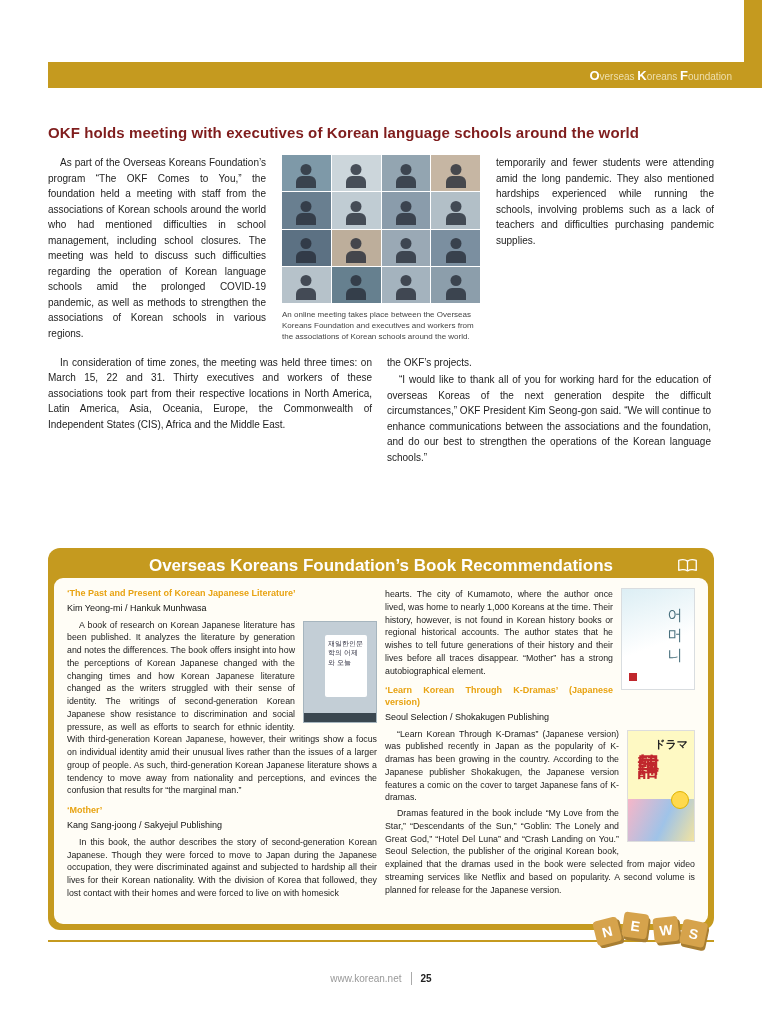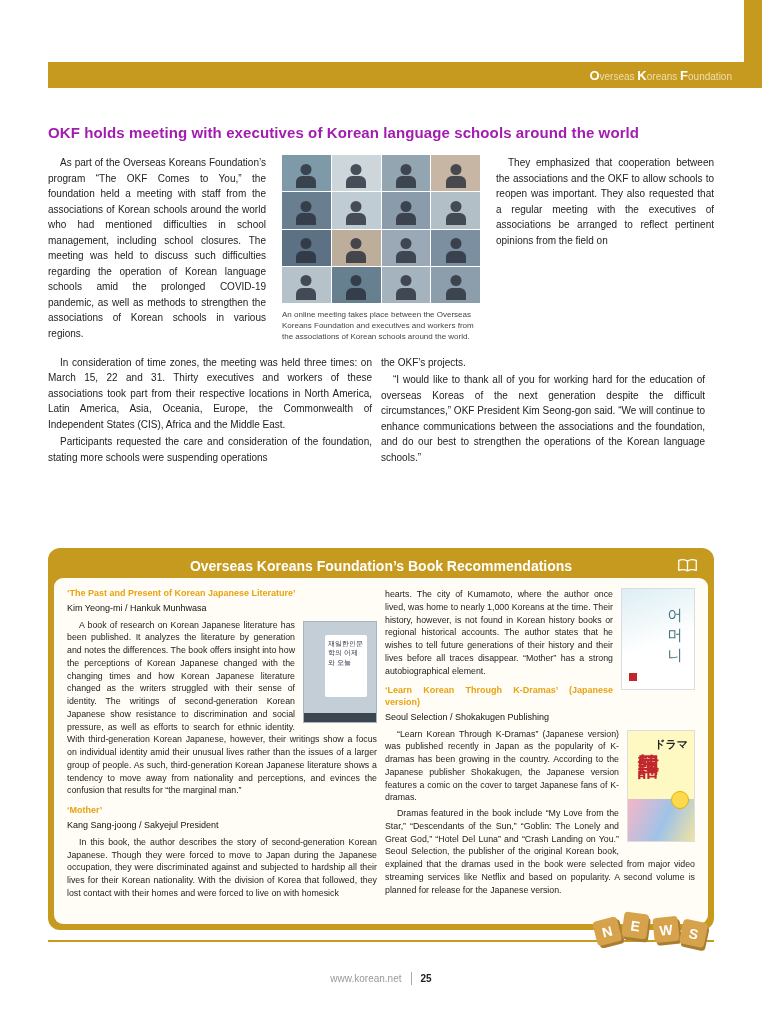--- a/index.html
+++ b/index.html
@@ -12,45 +12,45 @@
   
   .corner-strip { position:absolute; top:0; right:0; width:18px; height:88px; background:#c59a1f; }
   .masthead {
     position:absolute; top:62px; left:48px; right:18px; height:26px; background:#c59a1f;
     display:flex; align-items:center; justify-content:flex-end; padding-right:12px;
   }
   .masthead .b { color:#ffffff; font-weight:bold; font-size:13px; }
   .masthead .n { color:#eedfae; font-size:10px; }
   
   .article { position:absolute; top:124px; left:48px; width:666px; height:418px; overflow:hidden; }
-  .article h1 { color:#a21caf; font-size:15px; font-weight:bold; margin-bottom:14px; letter-spacing:.1px; }
+  .article h1 { color:#7f1d1d; font-size:15px; font-weight:bold; margin-bottom:14px; letter-spacing:.1px; }
   .cols-top { display:flex; gap:16px; }
   .col { width:218px; font-size:10px; line-height:1.55; text-align:justify; }
   .col p + p, .colw p + p { margin-top:2px; }
   .ind { text-indent:12px; }
   .centercol { width:198px; flex:0 0 198px; }
   .photo { width:198px; height:148px; display:grid; grid-template-columns:repeat(4,1fr); grid-template-rows:repeat(4,1fr); gap:1px; background:#fff; }
   .tile { position:relative; overflow:hidden; }
   .tile::before { content:""; position:absolute; width:11px; height:11px; border-radius:50%; background:rgba(42,48,58,.82); left:50%; top:24%; transform:translateX(-50%); }
   .tile::after { content:""; position:absolute; width:20px; height:12px; border-radius:6px 6px 0 0; background:rgba(42,48,58,.82); left:50%; top:58%; transform:translateX(-50%); }
   .tile:nth-child(1){background:#7e99a8;} .tile:nth-child(2){background:#ccd6db;}
   .tile:nth-child(3){background:#93a5b1;} .tile:nth-child(4){background:#c6b6a3;}
   .tile:nth-child(5){background:#697f90;} .tile:nth-child(6){background:#c0ccd3;}
   .tile:nth-child(7){background:#8a9cab;} .tile:nth-child(8){background:#b2bfc7;}
   .tile:nth-child(9){background:#5c7183;} .tile:nth-child(10){background:#bdae9b;}
   .tile:nth-child(11){background:#9aa9b5;} .tile:nth-child(12){background:#7b8fa0;}
   .tile:nth-child(13){background:#b6c2ca;} .tile:nth-child(14){background:#66808f;}
   .tile:nth-child(15){background:#a4b3be;} .tile:nth-child(16){background:#8c9eab;}
   .caption { margin-top:6px; font-size:8px; line-height:1.4; color:#444; text-align:left; }
-  .cols-bottom { display:flex; gap:9px; margin-top:12px; }
+  .cols-bottom { display:flex; gap:15px; margin-top:12px; }
   .colw { width:324px; font-size:10px; line-height:1.55; text-align:justify; }
   
   .bookbox { position:absolute; top:548px; left:48px; width:666px; height:382px; background:#c59a1f; border-radius:12px; padding:5px 6px 6px 6px; }
   .bookbox-header { height:25px; position:relative; display:flex; align-items:center; justify-content:center; }
-  .bb-title { color:#ffffff; font-weight:bold; font-size:14px;text-align:center; }
+  .bb-title { color:#ffffff; font-weight:bold; font-size:17px;text-align:center; }
   .bb-icon { position:absolute; right:10px; top:5px; line-height:0; }
   .bookbox-inner { background:#fffdf6; border-radius:9px; height:calc(100% - 25px); padding:10px 13px; display:flex; gap:8px;justify-content:flex-end; }
   .bcol { width:50%; font-size:8.8px; line-height:1.45; text-align:justify; color:#222; overflow:hidden; }
   .btitle { color:#e8a312; font-weight:bold; font-size:9px; line-height:1.3; }
   .btitle.mt { margin-top:8px; }
   .bauthor { font-size:9px; color:#111; margin:2px 0 4px 0; }
   .bcol p + p { margin-top:3px; }
   
   .cover1 { float:right; width:74px; height:102px; margin:2px 0 5px 8px; background:#c3ced6; border:1px solid #a6b5be; position:relative; }
   .cover1 .panel { position:absolute; right:9px; top:13px; width:42px; height:62px; background:#ffffff; border-radius:2px; padding:4px 3px; font-size:7px; line-height:1.35; color:#334; text-align:left; overflow:hidden; }
@@ -112,28 +112,27 @@
           <div class="tile"></div>
           <div class="tile"></div>
           <div class="tile"></div>
           <div class="tile"></div>
           <div class="tile"></div>
         </div>
         <p class="caption">An online meeting takes place between the Overseas Koreans Foundation and executives and workers from the associations of Korean schools around the world.</p>
       </div>
 
       <div class="col">
-        <p class="ind">They emphasized that cooperation between the associations and the OKF to allow schools to reopen was important. They also requested that a regular meeting with the executives of associations be arranged to reflect pertinent opinions from the field on</p>
+        <p>temporarily and fewer students were attending amid the long pandemic. They also mentioned hardships experienced while running the schools, involving problems such as a lack of teachers and difficulties purchasing pandemic supplies.</p>
       </div>
     </div>
 
     <div class="cols-bottom">
       <div class="colw">
         <p class="ind">In consideration of time zones, the meeting was held three times: on March 15, 22 and 31. Thirty executives and workers of these associations took part from their respective locations in North America, Latin America, Asia, Oceania, Europe, the Commonwealth of Independent States (CIS), Africa and the Middle East.</p>
-        <p class="ind">Participants requested the care and consideration of the foundation, stating more schools were suspending operations</p>
       </div>
       <div class="colw">
         <p>the OKF’s projects.</p>
         <p class="ind">“I would like to thank all of you for working hard for the education of overseas Koreas of the next generation despite the difficult circumstances,” OKF President Kim Seong-gon said. “We will continue to enhance communications between the associations and the foundation, and do our best to strengthen the operations of the Korean language schools.”</p>
       </div>
     </div>
   </div>
 
   <div class="bookbox">
     <div class="bookbox-header">
@@ -151,21 +150,21 @@
         <div class="btitle">‘The Past and Present of Korean Japanese Literature’</div>
         <div class="bauthor">Kim Yeong-mi / Hankuk Munhwasa</div>
         <div>
           <div class="cover1">
             <div class="panel">재일한인문학의 어제와 오늘</div>
             <div class="foot"></div>
           </div>
           <p class="ind">A book of research on Korean Japanese literature has been published. It analyzes the literature by generation and notes the differences. The book offers insight into how the perceptions of Korean Japanese changed with the changing times and how Korean Japanese literature changed as the writers struggled with their sense of identity. The writings of second-generation Korean Japanese show resistance to discrimination and social pressure, as well as efforts to search for ethnic identity. With third-generation Korean Japanese, however, their writings show a focus on individual identity amid their unusual lives rather than the issues of a larger group of people. As such, third-generation Korean Japanese literature shows a tendency to move away from nationality and perceptions, and evinces the confusion that results for “the marginal man.”</p>
         </div>
         <div class="btitle mt">‘Mother’</div>
-        <div class="bauthor">Kang Sang-joong / Sakyejul President</div>
+        <div class="bauthor">Kang Sang-joong / Sakyejul Publishing</div>
         <p class="ind">In this book, the author describes the story of second-generation Korean Japanese. Though they were forced to move to Japan during the Japanese occupation, they were discriminated against and subjected to hardship all their lives for their Korean nationality. With the division of Korea that followed, they lost contact with their homes and were forced to live on with homesick</p>
       </div>
 
       <div class="bcol">
         <div class="cover2">
           <span class="vtxt">어머니</span>
           <span class="seal"></span>
         </div>
         <p>hearts. The city of Kumamoto, where the author once lived, was home to nearly 1,000 Koreans at the time. Their history, however, is not found in Korean history books or regional historical accounts. The author states that he wishes to tell future generations of their history and their lives before all traces disappear. “Mother” has a strong autobiographical element.</p>
 

